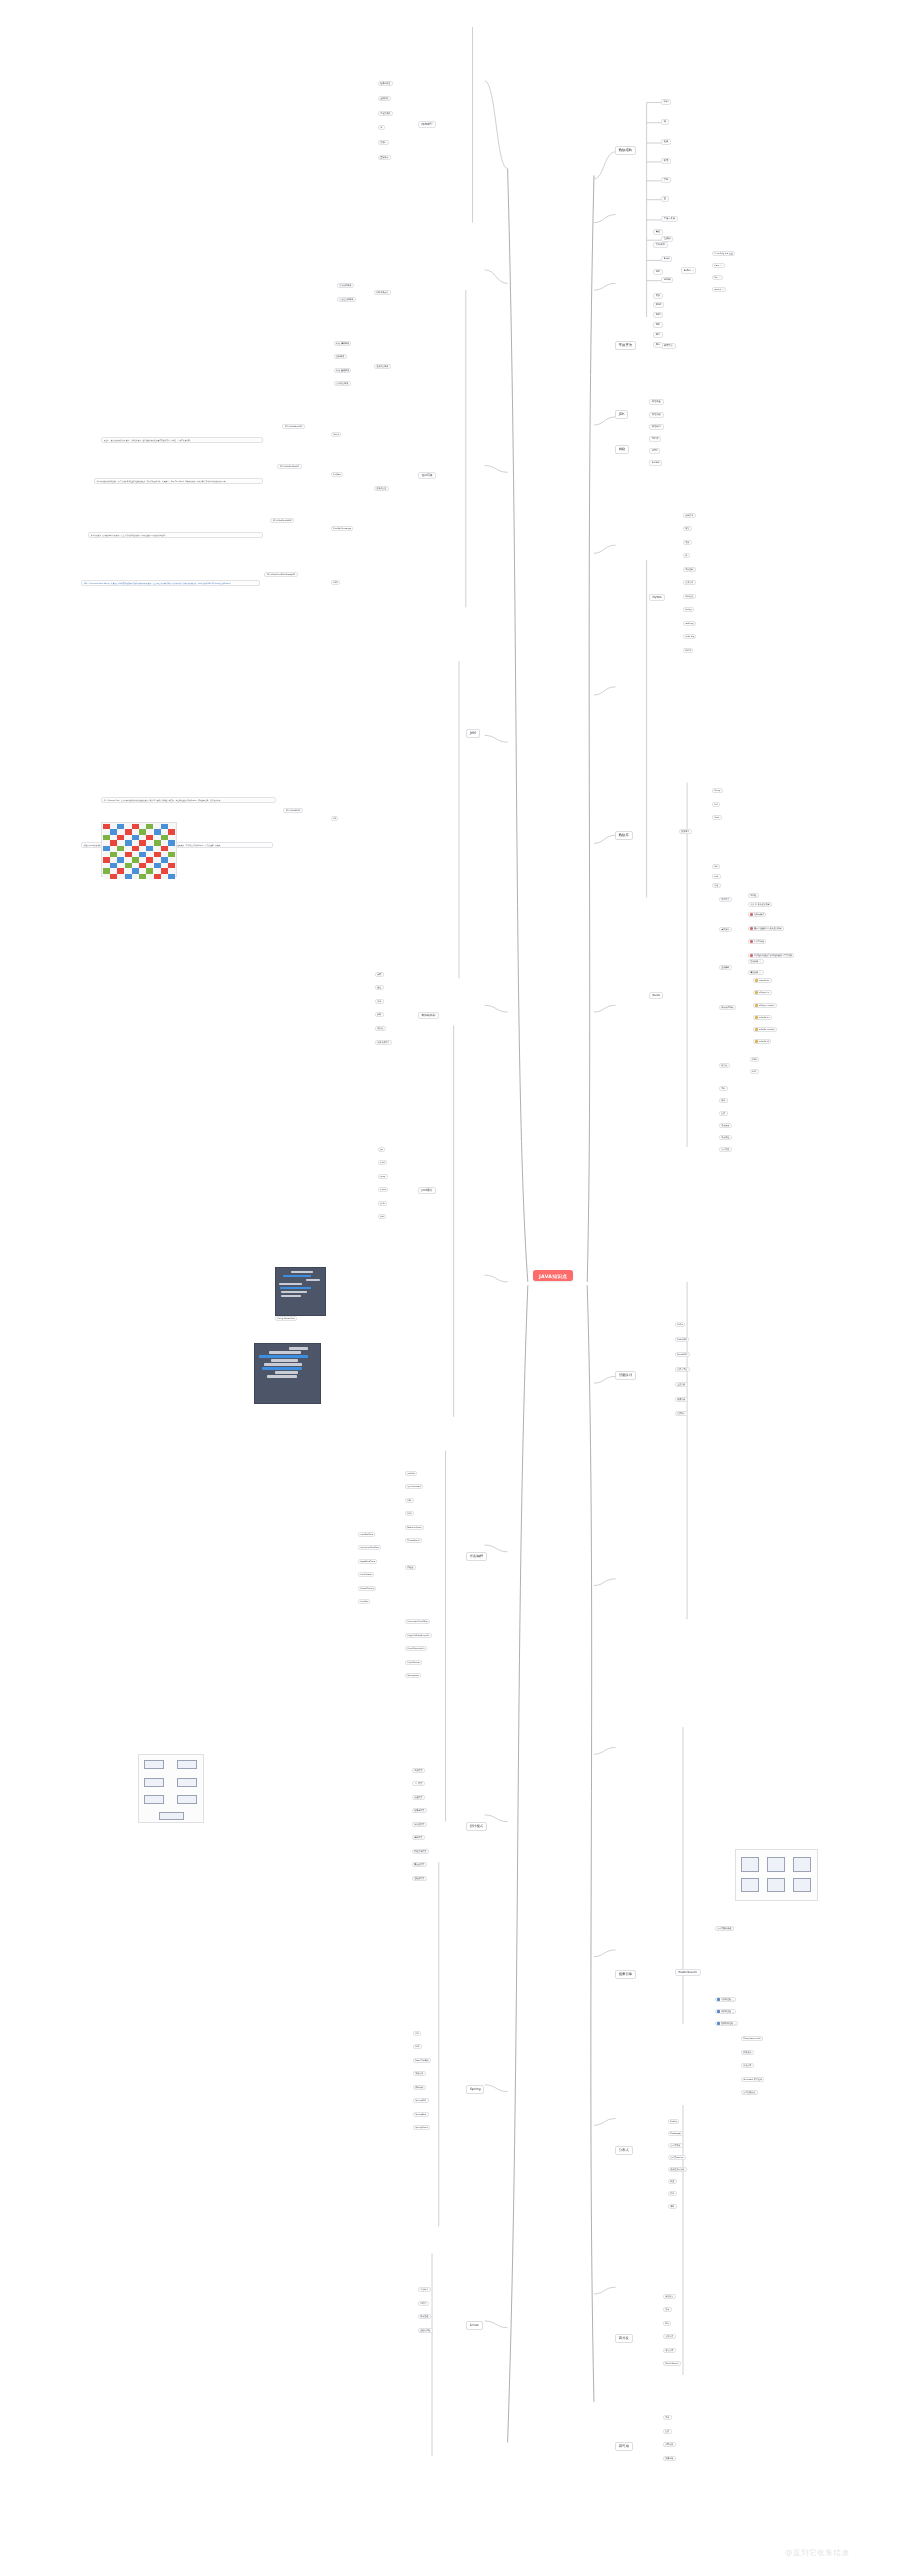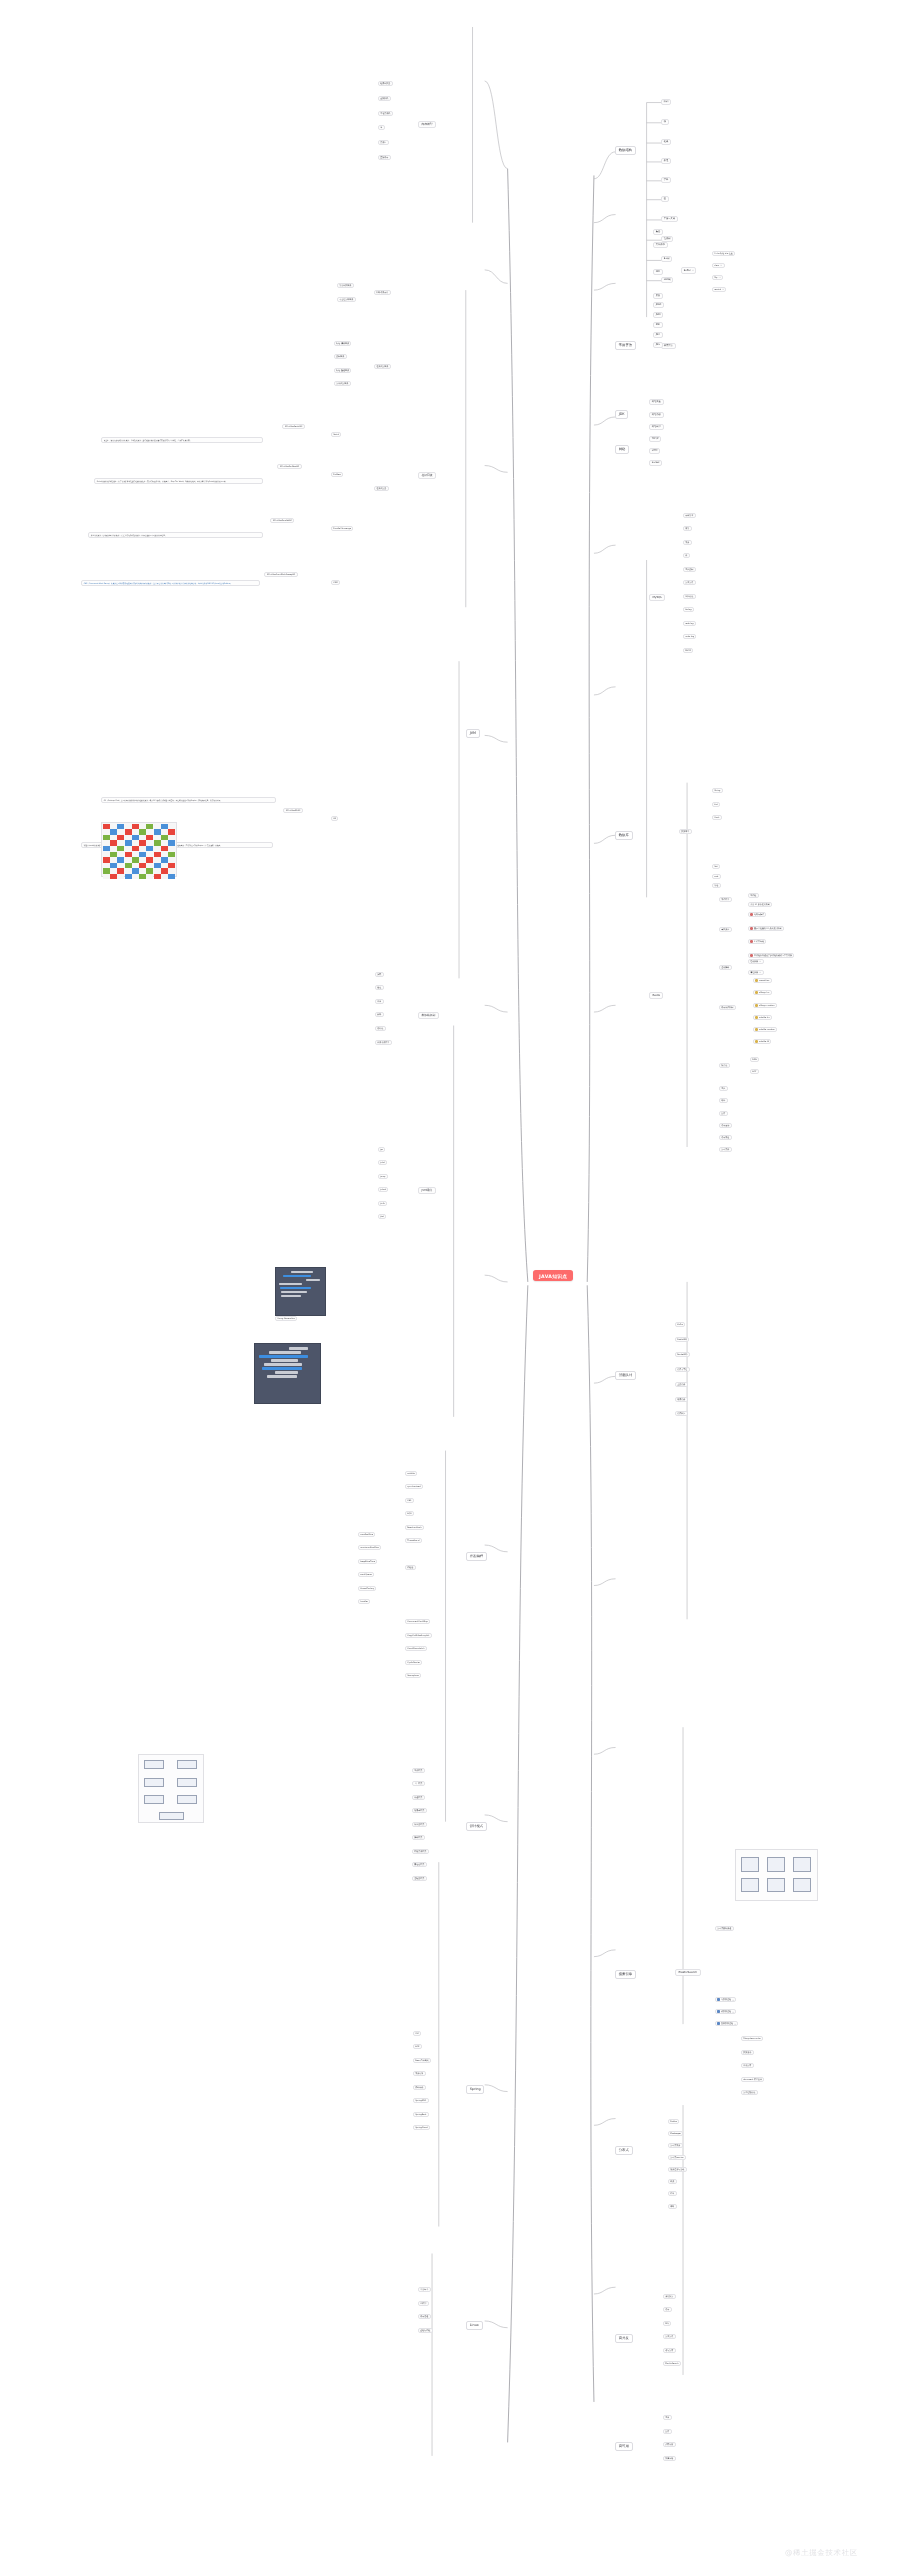--- a/index.html
+++ b/index.html
@@ -547,16 +547,16 @@
   <div class="node micro" style="left:413px;top:2098px;">SpringMVC</div>
   <div class="node micro" style="left:413px;top:2112px;">SpringBoot</div>
   <div class="node micro" style="left:413px;top:2125px;">SpringCloud</div>
 
   <div class="node b1" style="left:466px;top:2321px;">Linux</div>
   <div class="node micro" style="left:418px;top:2287px;">常用命令</div>
   <div class="node micro" style="left:418px;top:2301px;">IO模型</div>
   <div class="node micro" style="left:418px;top:2314px;">内存管理</div>
   <div class="node micro" style="left:418px;top:2328px;">进程与线程</div>
 
-  <div class="watermark" style="left:785px;top:2548px;">@稀土掘金技术社区</div>
+  <div class="watermark" style="left:785px;top:2548px;">@直到它收集结束</div>
 
 </div>
 
 
 </body></html>

